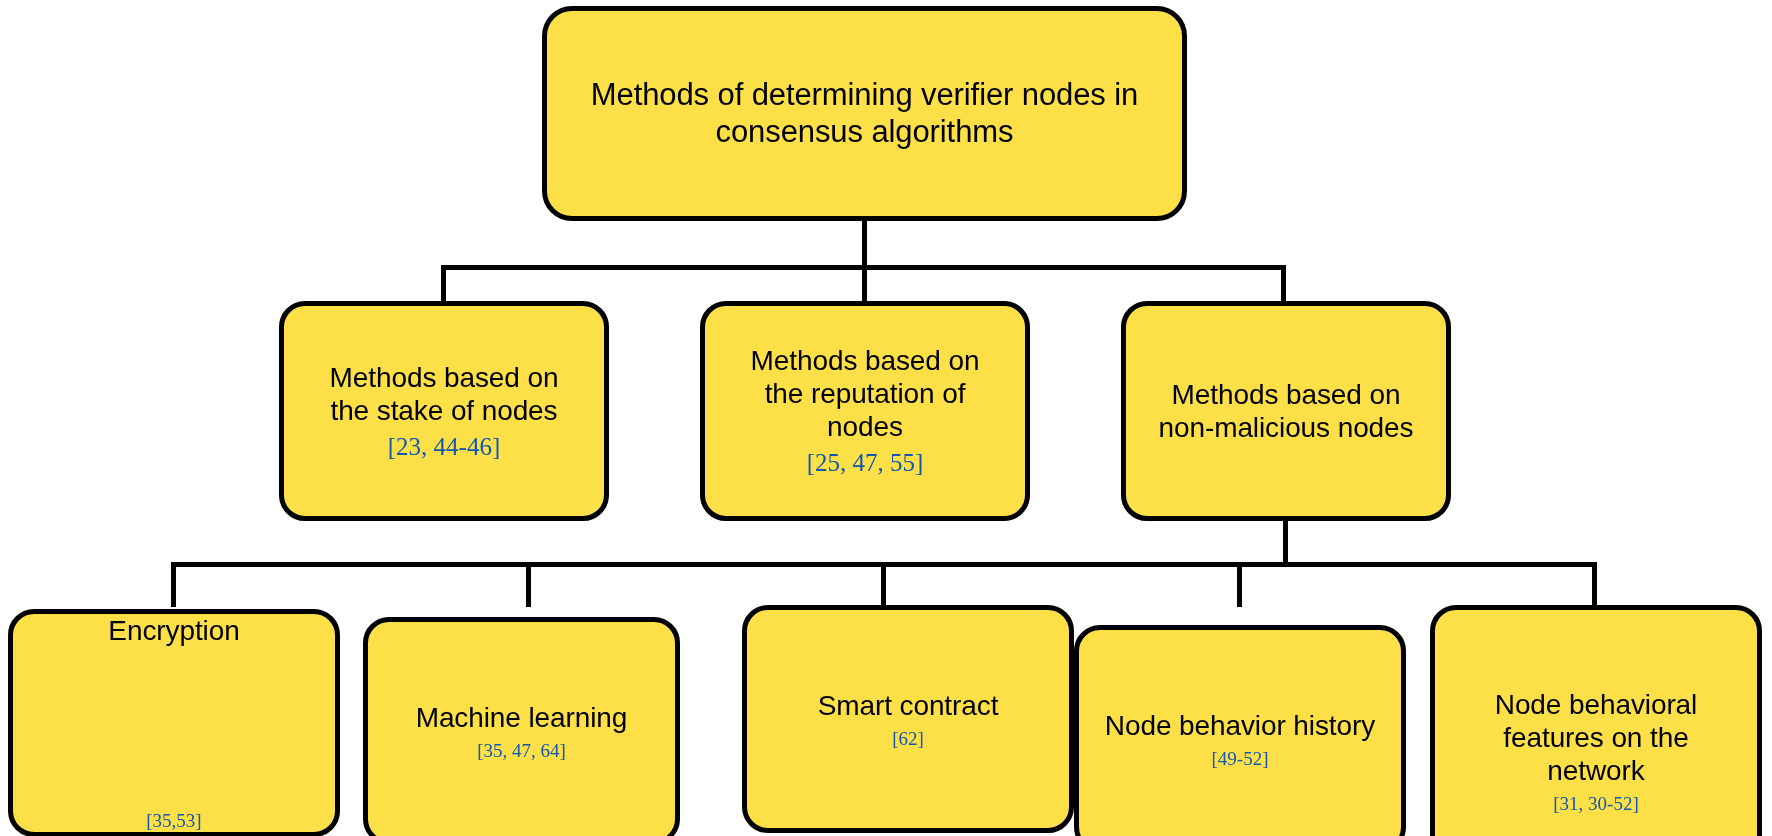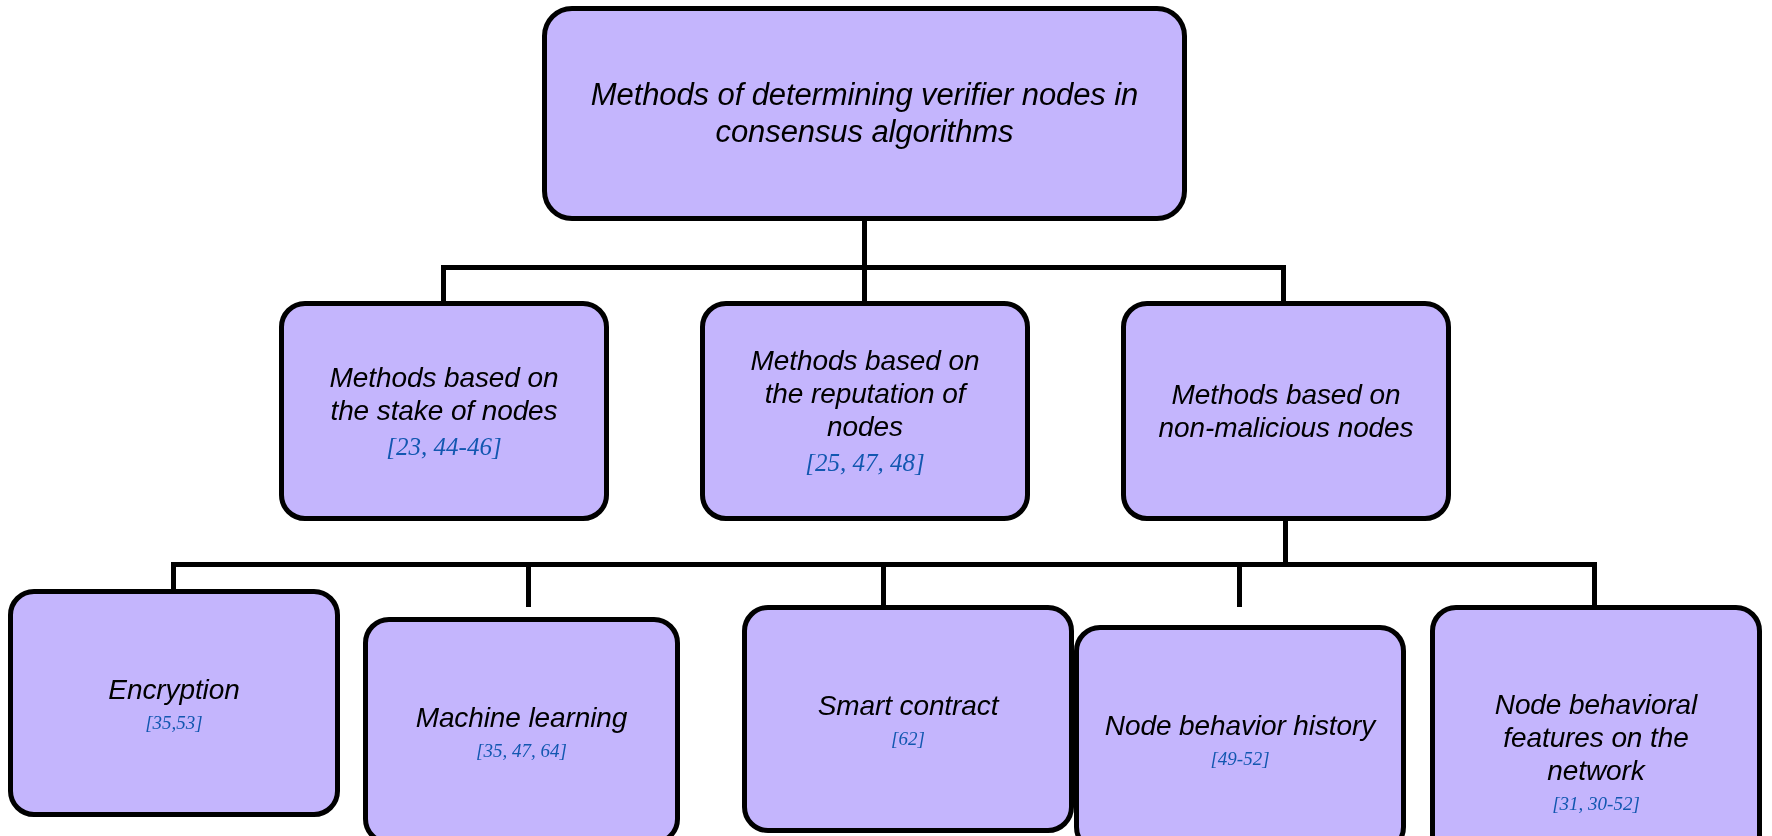--- a/index.html
+++ b/index.html
@@ -11,30 +11,29 @@
     position: relative;
     width: 1772px;
     height: 836px;
     background: #ffffff;
     overflow: hidden;
     font-family: "Liberation Sans", sans-serif;
   }
   .node {
     position: absolute;
     box-sizing: border-box;
-    background: #c4b5fd;
+    background: #fde047;
     border: 5px solid #000000;
     border-radius: 26px;
     display: flex;
     flex-direction: column;
     align-items: center;
     justify-content: center;
     text-align: center;
     z-index: 3;
-    font-style: italic;
   }
   .node .title {
     font-family: "Liberation Sans", sans-serif;
     color: #000000;
     line-height: 1.18;
     white-space: pre-line;
     letter-spacing: -0.1px;
   }
   .node .cite {
     font-family: "Liberation Serif", serif;
@@ -47,21 +46,21 @@
   #node-root { left: 542px; top: 6px; width: 645px; height: 215px; border-radius: 30px; }
   #node-root .title { font-size: 31px; }
 
   
   #node-stake      { left: 279px;  top: 301px; width: 330px; height: 220px; }
   #node-reputation { left: 700px;  top: 301px; width: 330px; height: 220px; }
   #node-nonmal     { left: 1121px; top: 301px; width: 330px; height: 220px; }
   #node-stake .title, #node-reputation .title, #node-nonmal .title { font-size: 28px; }
 
   
-  #node-encryption { left: 8px;    top: 589px; width: 332px; height: 228px; }
+  #node-encryption { left: 8px;    top: 609px; width: 332px; height: 228px; justify-content: space-between; }
   #node-ml         { left: 363px;  top: 617px; width: 317px; height: 228px; }
   #node-smart      { left = 0; left: 718px;  top: 605px; width: 332px; height: 228px; margin-left: 24px; }
   #node-history    { left: 1074px; top: 605px; width: 332px; height: 228px; margin-top: 20px; }
   #node-features   { left: 1430px; top: 605px; width: 332px; height: 292px; }
   #node-encryption .title, #node-ml .title, #node-smart .title,
   #node-history .title, #node-features .title { font-size: 28px; }
 
   .cite-lvl2 { font-size: 25px; }
   .cite-lvl3 { font-size: 19px; }
 
@@ -101,21 +100,21 @@
   <div class="node" id="node-stake">
     <div class="title">Methods based on
 the stake of nodes</div>
     <div class="cite cite-lvl2">[23, 44-46]</div>
   </div>
 
   <div class="node" id="node-reputation">
     <div class="title">Methods based on
 the reputation of
 nodes</div>
-    <div class="cite cite-lvl2">[25, 47, 48]</div>
+    <div class="cite cite-lvl2">[25, 47, 55]</div>
   </div>
 
   <div class="node" id="node-nonmal">
     <div class="title">Methods based on
 non-malicious nodes</div>
 
   </div>
 
   <div class="node" id="node-encryption">
     <div class="title">Encryption</div>

